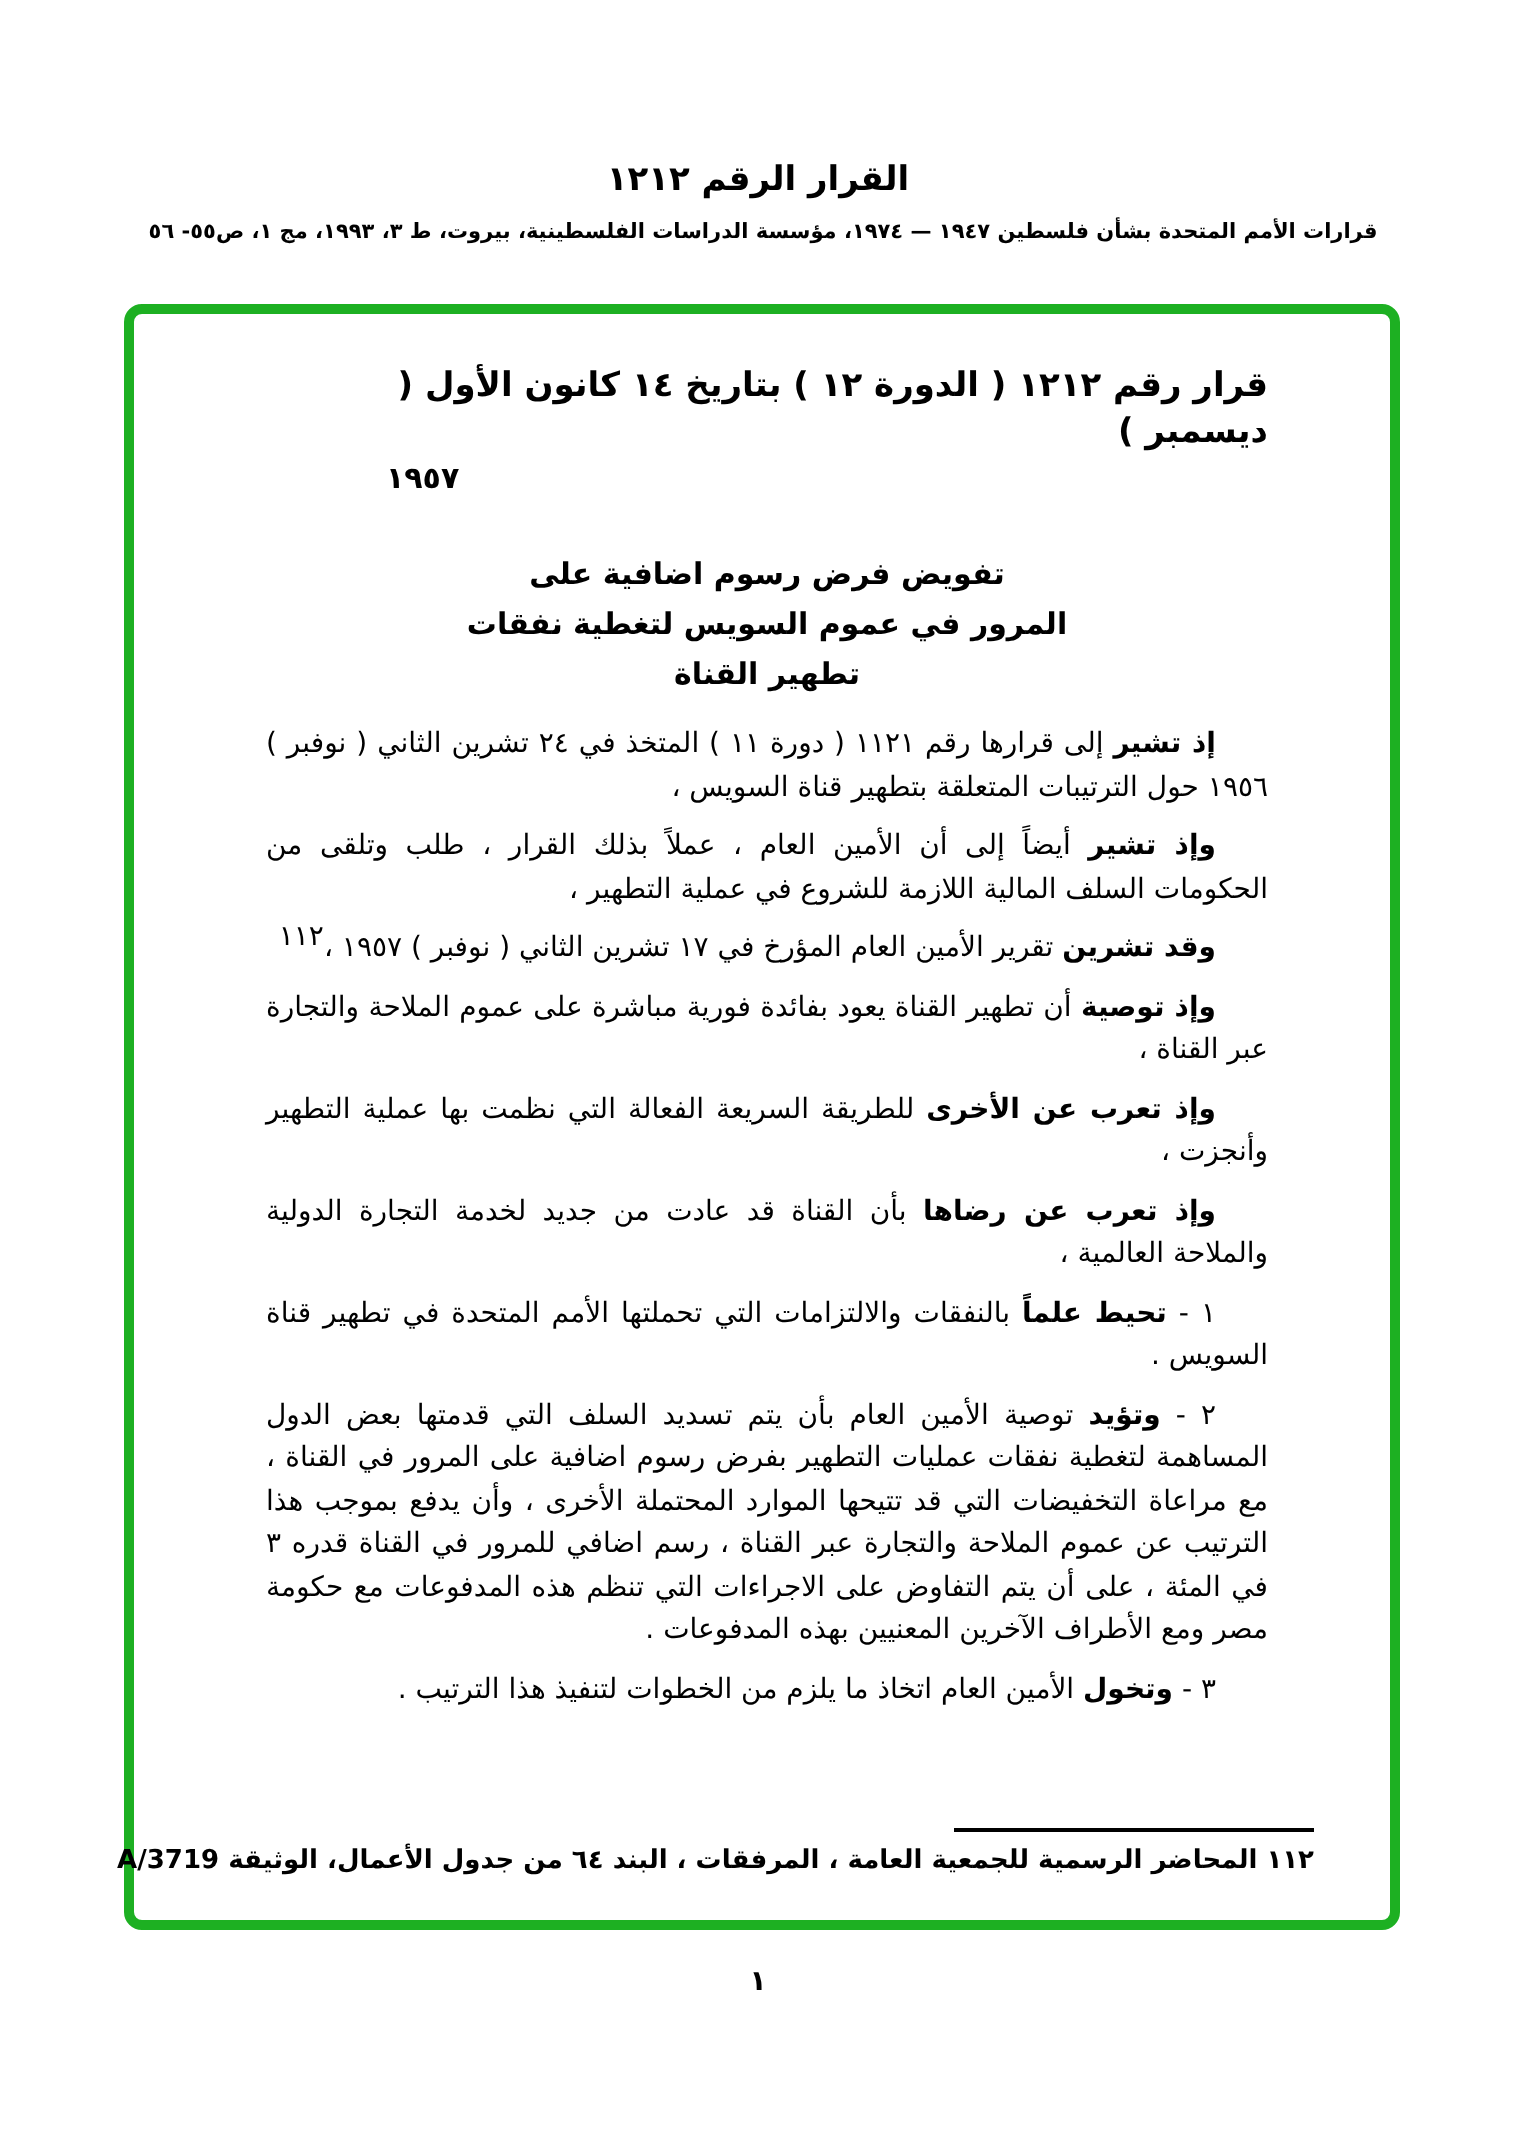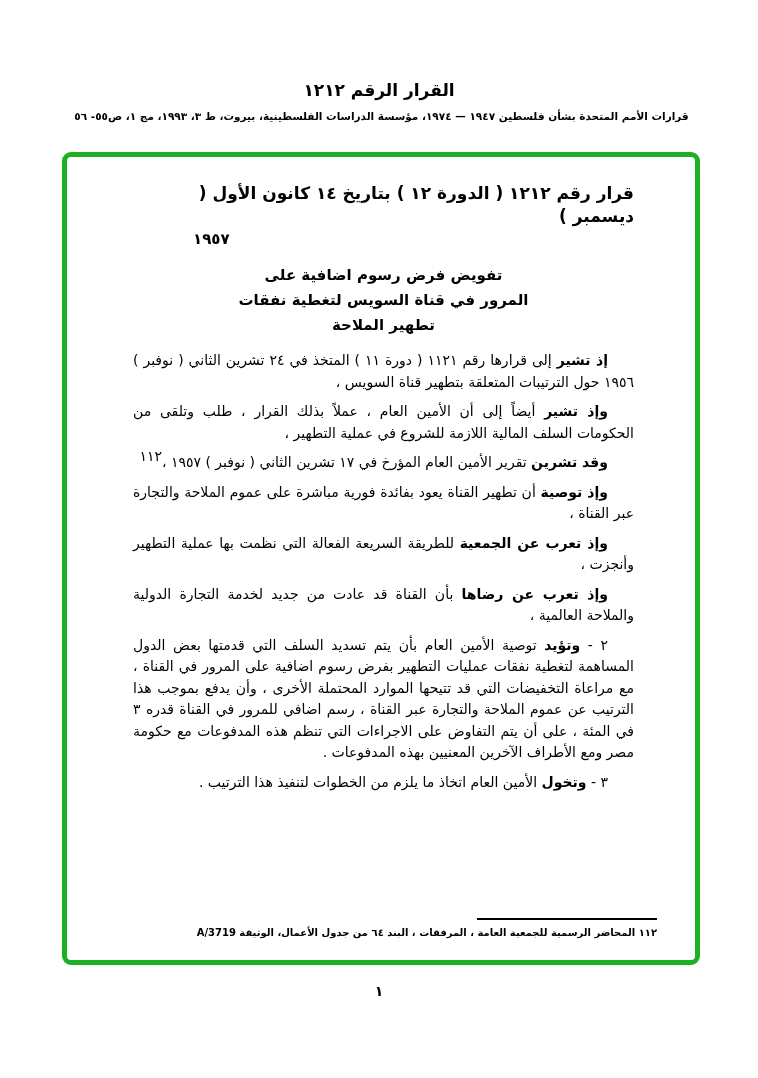--- a/index.html
+++ b/index.html
@@ -64,21 +64,21 @@
     font-size: 17px;
     text-align: right;
     line-height: 23px;
   }
   .res-heading-year {
     font-weight: bold;
     font-size: 15px;
     text-align: left;
     padding-left: 60px;
     line-height: 23px;
-    margin-bottom: 12px;
+    margin-bottom: 24px;
   }
   .res-subject {
     text-align: center;
     font-weight: bold;
     font-size: 15px;
     line-height: 25px;
     margin-bottom: 12px;
   }
   .doc-body p {
     margin: 0 0 8px 0;
@@ -101,21 +101,21 @@
     height: 0;
     border-top: 2px solid #000000;
     width: 180px;
     margin-left: auto;
     margin-right: 0;
   }
   .footnote-text {
     margin-top: 7px;
     text-align: right;
     font-weight: bold;
-    font-size: 10px;
+    font-size: 13px;
     white-space: nowrap;
   }
   
   .page-number {
     position: absolute;
     top: 983px;
     left: 0; right: 0;
     text-align: center;
     font-weight: bold;
     font-size: 14px;
@@ -132,37 +132,38 @@
 
   <div class="highlight-box">
 
     <div class="doc-body">
 
       <div class="res-heading-line">قرار رقم ١٢١٢ ( الدورة ١٢ ) بتاريخ ١٤ كانون الأول ( ديسمبر )</div>
       <div class="res-heading-year">١٩٥٧</div>
 
       <div class="res-subject">
         <div>تفويض فرض رسوم اضافية على</div>
-        <div>المرور في قناة السويس لتغطية نفقات</div>
-        <div>تطهير الملاحة</div>
+        <div>المرور في عموم السويس لتغطية نفقات</div>
+        <div>تطهير القناة</div>
       </div>
 
 
       <p><span></span><b>إذ تشير</b><span> إلى قرارها رقم ١١٢١ ( دورة ١١ ) المتخذ في ٢٤ تشرين الثاني ( نوفبر ) ١٩٥٦ حول الترتيبات المتعلقة بتطهير قناة السويس ،</span></p>
 
       <p><span></span><b>وإذ تشير</b><span> أيضاً إلى أن الأمين العام ، عملاً بذلك القرار ، طلب وتلقى من الحكومات السلف المالية اللازمة للشروع في عملية التطهير ،</span></p>
 
       <p><span></span><b>وقد تشرين</b><span> تقرير الأمين العام المؤرخ في ١٧ تشرين الثاني ( نوفبر ) ١٩٥٧ ،</span><sup>١١٢</sup></p>
 
       <p><span></span><b>وإذ توصية</b><span> أن تطهير القناة يعود بفائدة فورية مباشرة على عموم الملاحة والتجارة عبر القناة ،</span></p>
 
-      <p><span></span><b>وإذ تعرب عن الجمعية</b><span> للطريقة السريعة الفعالة التي نظمت بها عملية التطهير وأنجزت ،</span></p>
+      <p><span></span><b>وإذ تعرب عن الأخرى</b><span> للطريقة السريعة الفعالة التي نظمت بها عملية التطهير وأنجزت ،</span></p>
 
       <p><span></span><b>وإذ تعرب عن رضاها</b><span> بأن القناة قد عادت من جديد لخدمة التجارة الدولية والملاحة العالمية ،</span></p>
 
+      <p><span>١ - </span><b>تحيط علماً</b><span> بالنفقات والالتزامات التي تحملتها الأمم المتحدة في تطهير قناة السويس .</span></p>
 
       <p><span>٢ - </span><b>وتؤيد</b><span> توصية الأمين العام بأن يتم تسديد السلف التي قدمتها بعض الدول المساهمة لتغطية نفقات عمليات التطهير بفرض رسوم اضافية على المرور في القناة ، مع مراعاة التخفيضات التي قد تتيحها الموارد المحتملة الأخرى ، وأن يدفع بموجب هذا الترتيب عن عموم الملاحة والتجارة عبر القناة ، رسم اضافي للمرور في القناة قدره ٣ في المئة ، على أن يتم التفاوض على الاجراءات التي تنظم هذه المدفوعات مع حكومة مصر ومع الأطراف الآخرين المعنيين بهذه المدفوعات .</span></p>
 
       <p><span>٣ - </span><b>وتخول</b><span> الأمين العام اتخاذ ما يلزم من الخطوات لتنفيذ هذا الترتيب .</span></p>
 
     </div>
 
     <div class="footnote">
       <div class="footnote-rule"></div>
       <div class="footnote-text">١١٢ المحاضر الرسمية للجمعية العامة ، المرفقات ، البند ٦٤ من جدول الأعمال، الوثيقة A/3719</div>

